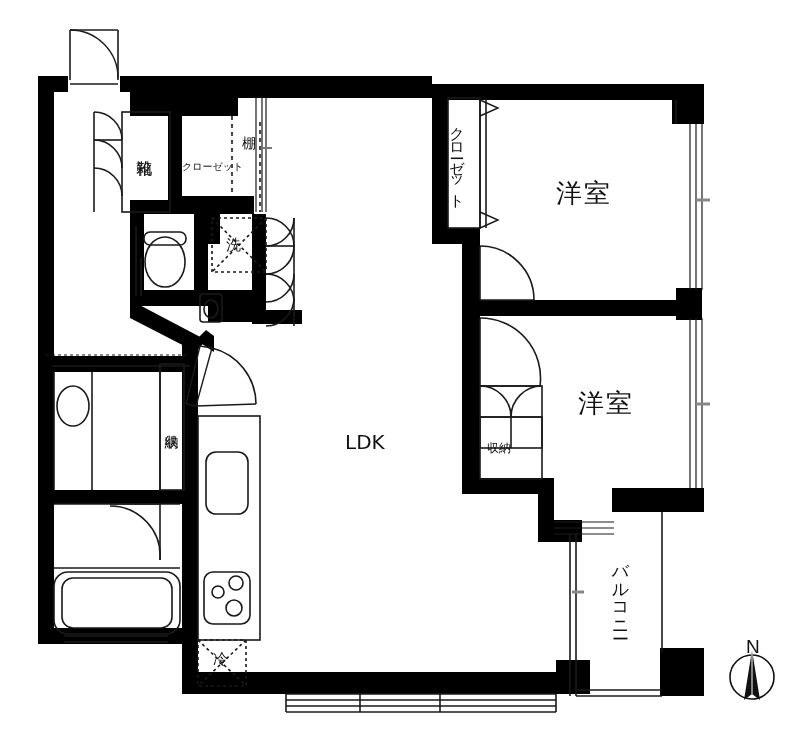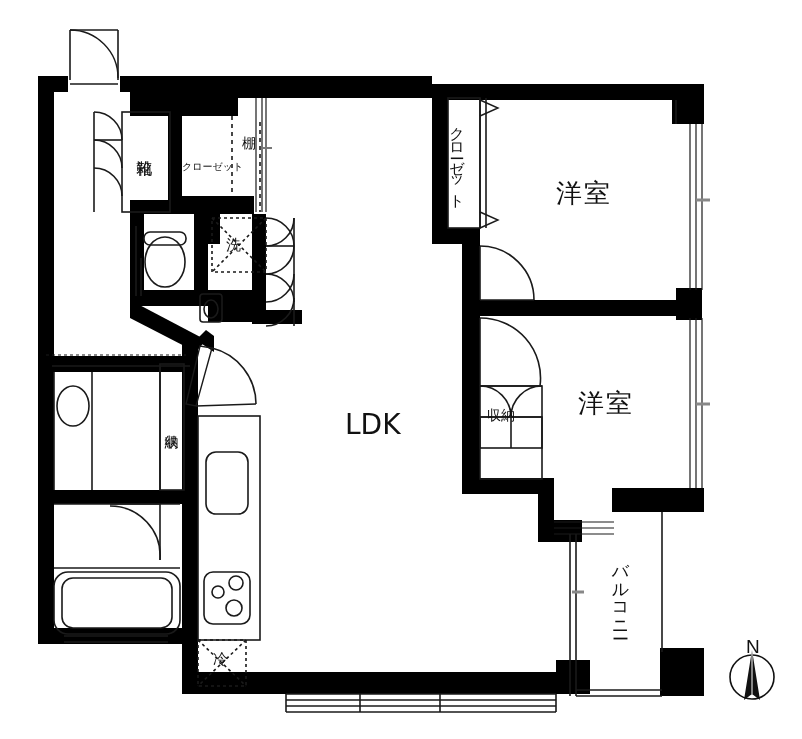--- a/index.html
+++ b/index.html
@@ -324,39 +324,39 @@
     </g>
 
     <g>
       <circle cx="752" cy="677" r="22" fill="none" stroke="#111" stroke-width="1.6"></circle>
       <polygon points="752,650 760,700 752,694 744,700" fill="#111"></polygon>
       <path d="M752 650 L752 694" stroke="#fff" stroke-width="1"></path>
     </g>
 
   </svg>
 
-  <div class="rm-label" style="left:345px; top:411px; font-size:28px;">LDK</div>
+  <div class="rm-label" style="left:345px; top:432px; font-size:20px;">LDK</div>
 
   <div class="rm-label" style="left:556px; top:180px; font-size:26px; letter-spacing:2px;">洋室</div>
 
   <div class="rm-label" style="left:578px; top:390px; font-size:26px; letter-spacing:2px;">洋室</div>
 
   <div class="rm-label vert" style="left:612px; top:552px; font-size:17px;">バルコニー</div>
 
   <div class="rm-label" style="left:136px; top:148px; font-size:16px; writing-mode:vertical-rl; text-orientation:upright;">靴箱</div>
 
   <div class="rm-label" style="left:182px; top:162px; font-size:10px;">クローゼット</div>
 
   <div class="rm-label" style="left:242px; top:136px; font-size:14px;">棚</div>
 
   <div class="rm-label" style="left:226px; top:238px; font-size:15px;">洗</div>
 
   <div class="rm-label vert" style="left:449px; top:116px; font-size:15px;">クローゼット</div>
 
-  <div class="rm-label" style="left:487px; top:408px; font-size:14px;">収納</div>
+  <div class="rm-label" style="left:487px; top:442px; font-size:12px;">収納</div>
 
   <div class="rm-label vert" style="left:165px; top:424px; font-size:14px;">収納</div>
 
   <div class="rm-label" style="left:213px; top:652px; font-size:15px;">冷</div>
 
   <div class="compass-n" style="left:746px; top:636px;">N</div>
 
 </div>
 
 </body></html>

